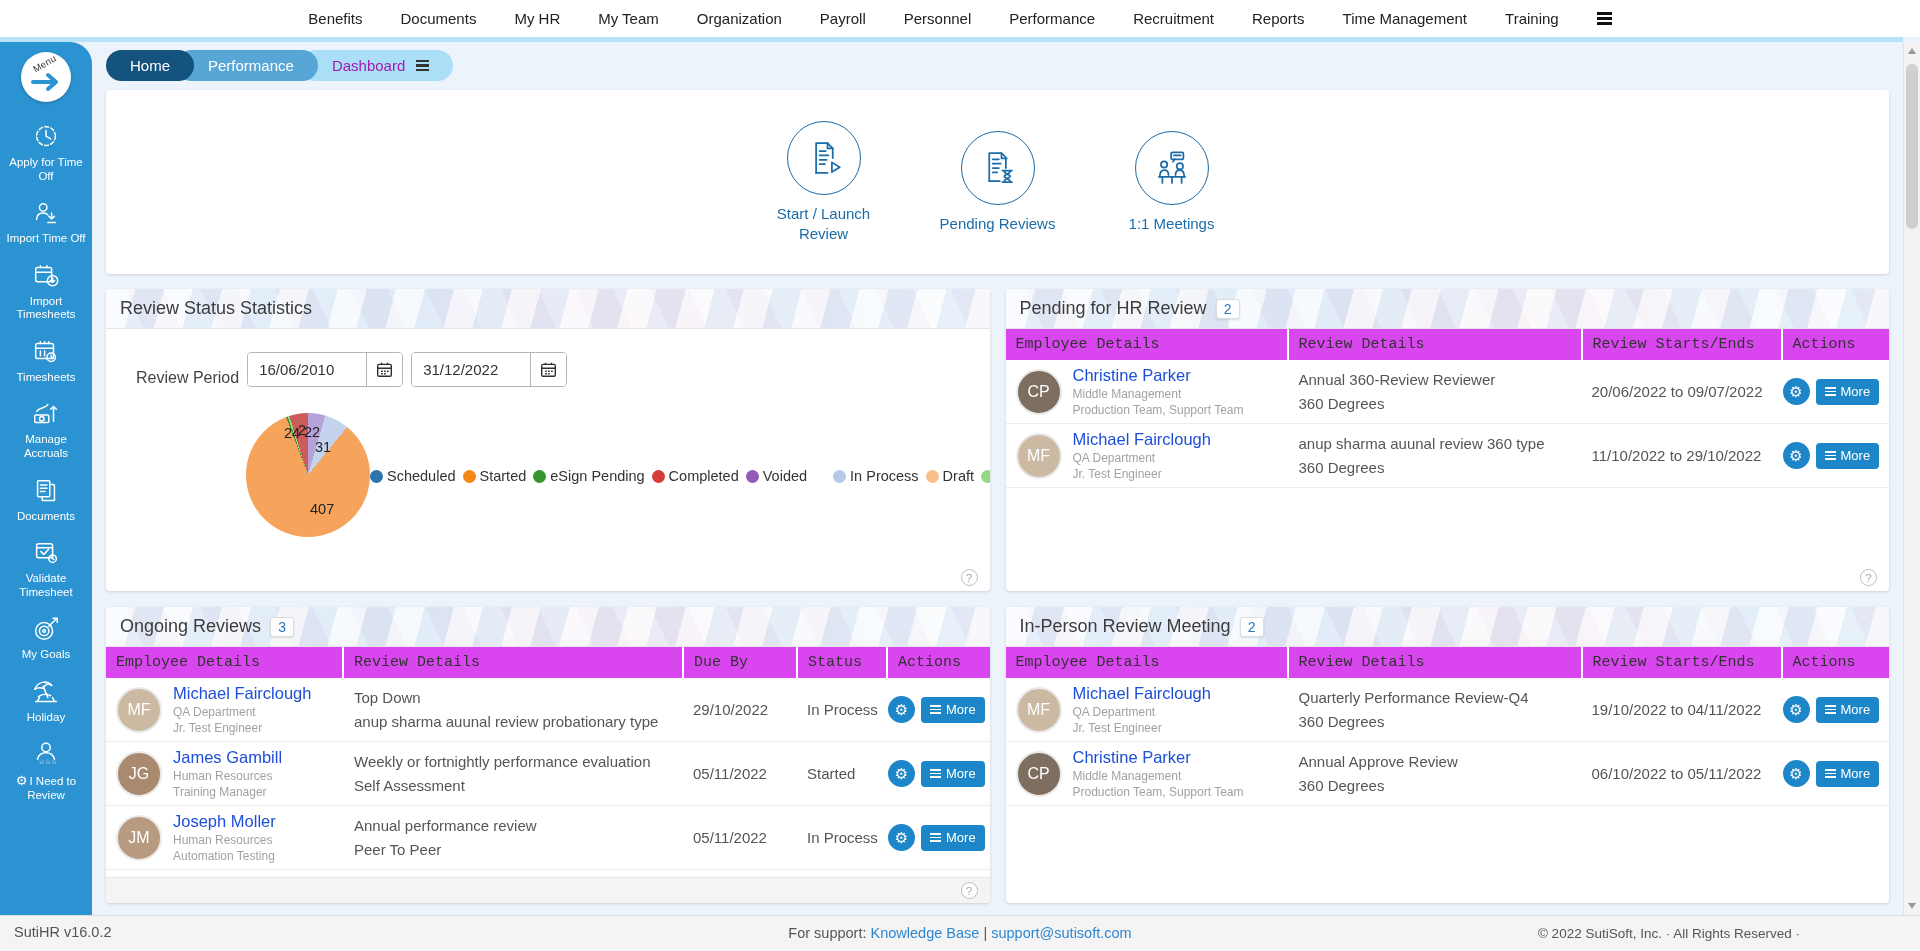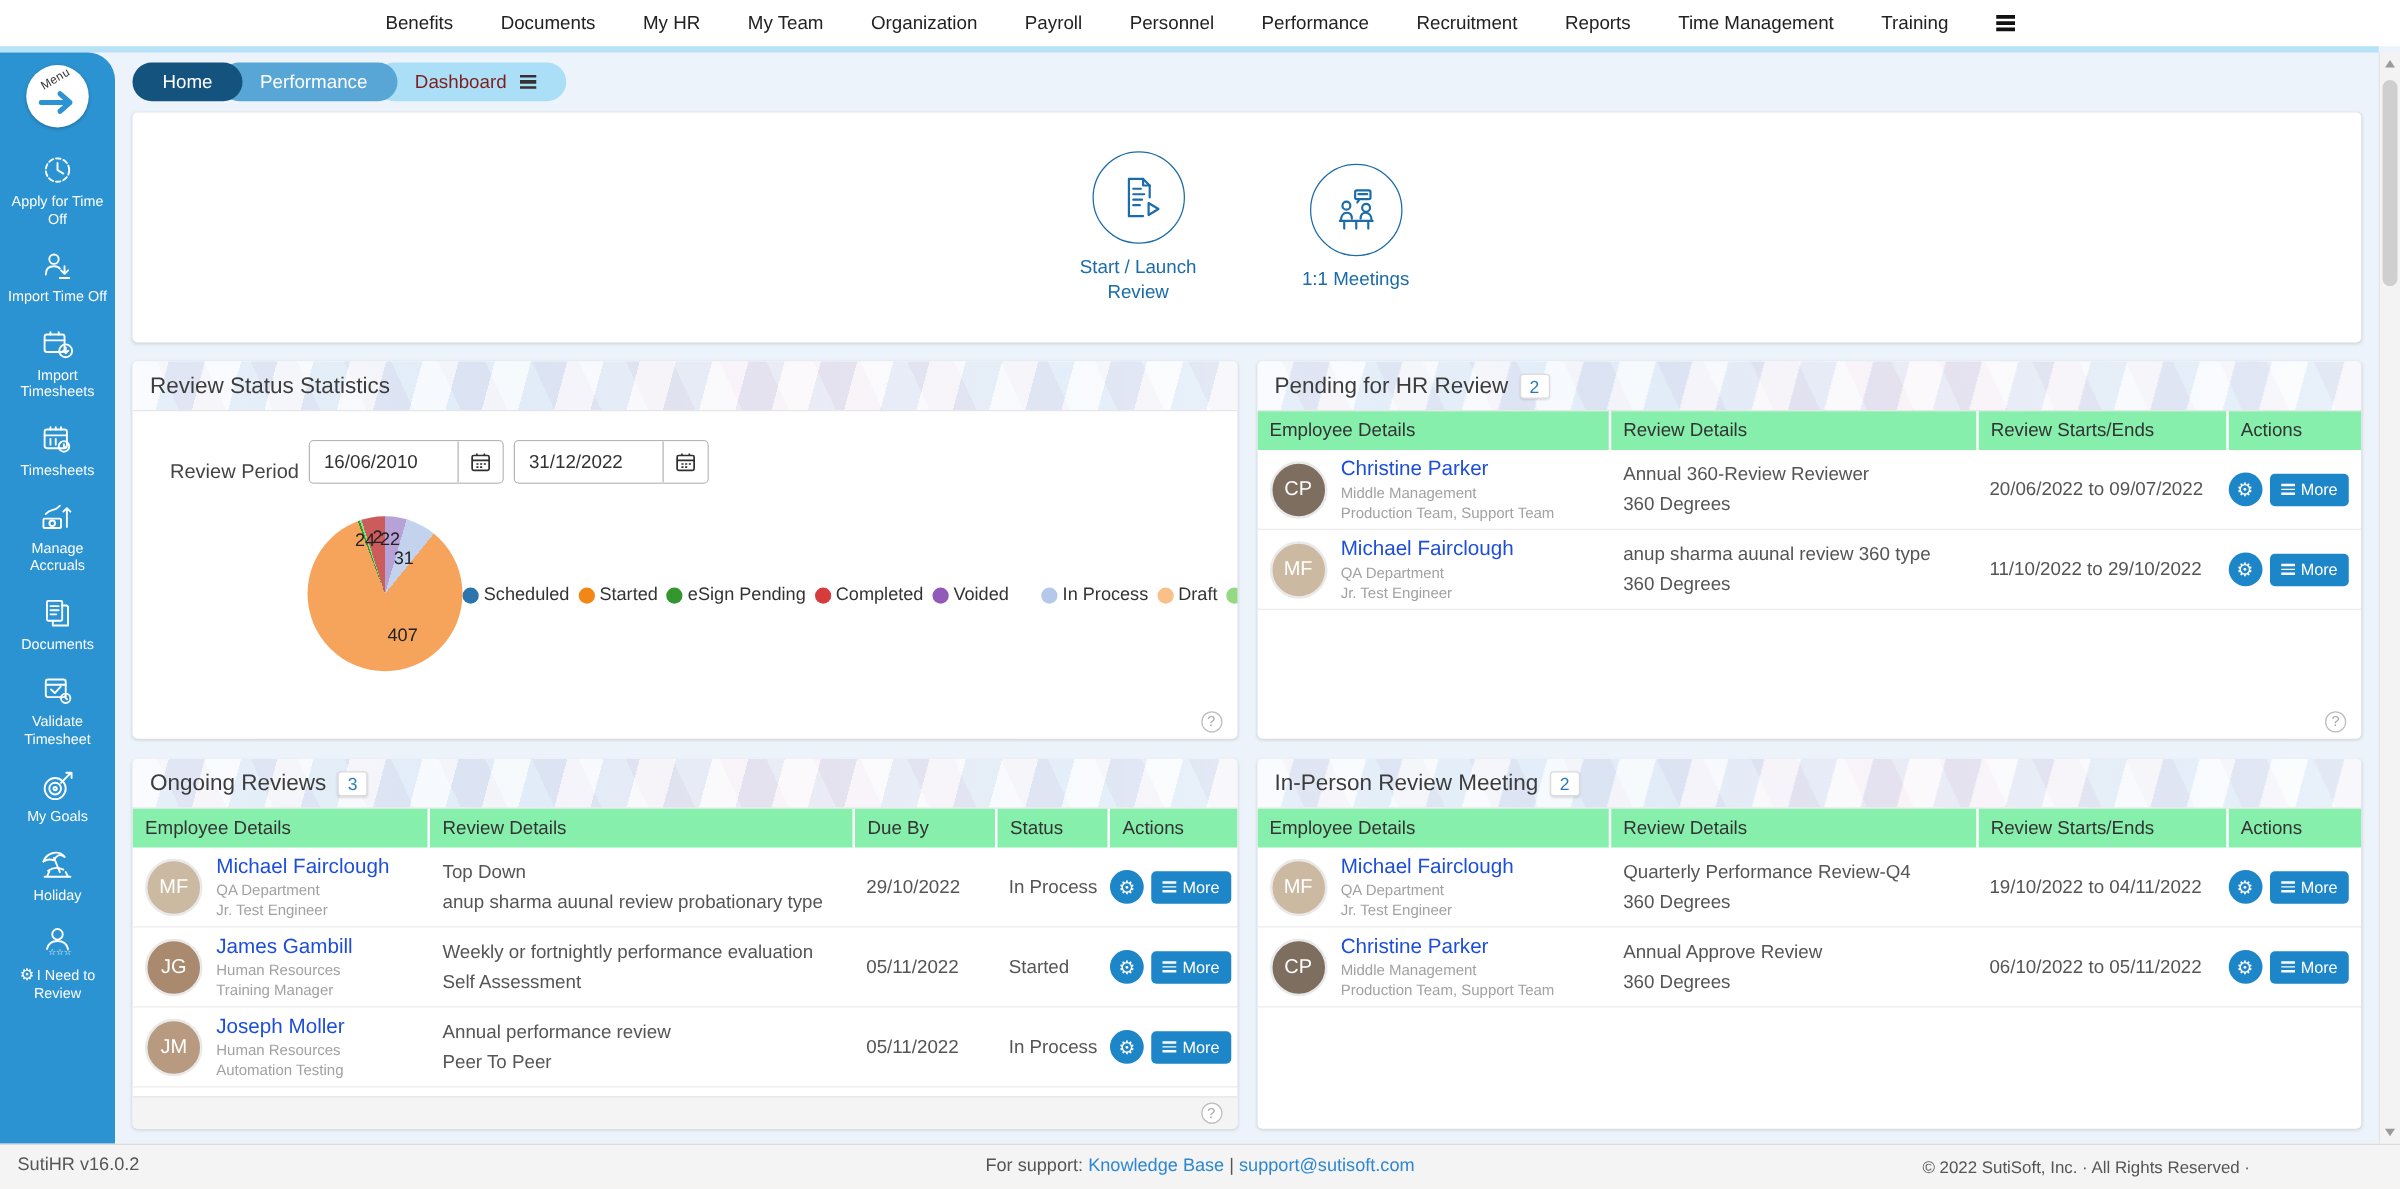--- a/index.html
+++ b/index.html
@@ -24,21 +24,21 @@
   .side-gear { font-family:"DejaVu Sans",sans-serif; font-size:13px; margin-right:2px; }
 
   
   .content { flex:1; padding:8px 14px 0 14px; position:relative; min-width:0; }
 
   
   .crumbs { display:flex; margin-bottom:9px; }
   .crumb { height:31px; border-radius:16px; display:flex; align-items:center; padding:0 24px; font-size:15px; cursor:pointer; }
   .crumb.home { background:#15537f; color:#fff; z-index:3; }
   .crumb.perf { background:#58a6d5; color:#fff; margin-left:-18px; padding-left:32px; z-index:2; }
-  .crumb.dash { background:#abdff7; color:#7f1d1d; margin-left:-18px; padding-left:32px; z-index:1; gap:11px; }
+  .crumb.dash { background:#abdff7; color:#a21caf; margin-left:-18px; padding-left:32px; z-index:1; gap:11px; }
   .cbars i { display:block; width:13px; height:2.2px; background:#333; margin:2.2px 0; }
 
   
   .qa-card { background:#fff; border-radius:4px; height:184px; box-shadow:0 1px 3px rgba(0,0,0,.14); display:flex; align-items:center; justify-content:center; gap:28px; margin-bottom:15px; }
   .qa-item { width:146px; text-align:center; color:#1b6ca8; font-size:15px; line-height:1.3; cursor:pointer; }
   .qa-circle { width:74px; height:74px; border:1px solid #1b6ca8; border-radius:50%; margin:0 auto 9px; display:flex; align-items:center; justify-content:center; }
 
   
   .grid { display:grid; grid-template-columns:1fr 1fr; gap:16px; }
   .panel { background:#fff; border-radius:4px; box-shadow:0 1px 3px rgba(0,0,0,.14); position:relative; overflow:hidden; }
@@ -61,21 +61,21 @@
   .pie-row { display:flex; padding:26px 19px 0 140px; }
   .pie-wrap { width:124px; height:124px; position:relative; flex:none; }
   #pie { width:124px; height:124px; border-radius:50%; }
   .pie-lab { position:absolute; font-size:14.5px; color:#222; }
   .legend { margin-left:auto; display:flex; gap:26px; padding-top:2px; }
   .leg-col { display:flex; flex-direction:row; gap:7px; }
   .leg-item { display:flex; align-items:center; gap:4px; font-size:14.5px; color:#333; white-space:nowrap; }
   .dot { width:13px; height:13px; border-radius:50%; flex:none; }
 
   
-  .thead { display:grid; grid-template-columns:var(--cols); background:#86efac; font-size:15px; color:#333; }
+  .thead { display:grid; grid-template-columns:var(--cols); background:#d946ef; font-size:15px; color:#333;font-family:Liberation Mono, monospace; }
   .thead > div { padding:7px 10px; border-right:2px solid #fff; white-space:nowrap; overflow:hidden; }
   .thead > div:last-child { border-right:none; }
   .trow { display:grid; grid-template-columns:var(--cols); border-bottom:1px solid #ececec; align-items:center; min-height:63px; }
   .emp { display:flex; align-items:center; gap:11px; padding:6px 4px 6px 10px; }
   .avatar { width:46px; height:46px; border-radius:50%; border:2px solid #e9e9e9; display:flex; align-items:center; justify-content:center; color:#fff; font-size:16px; flex:none; }
   .ename { font-size:16.5px; color:#1d4ed8; }
   .esub { font-size:12px; color:#a2a2a2; margin-top:2px; white-space:nowrap; }
   .rdet { font-size:15px; color:#555; line-height:1.55; padding:0 10px; }
   .dcell { font-size:15px; color:#555; padding:0 9px; white-space:nowrap; }
   .acts { display:flex; align-items:center; gap:6px; padding-right:6px; }
@@ -251,20 +251,32 @@
         <div class="qa-circle">
           <svg width="42" height="42" viewBox="0 0 48 48" fill="none" stroke="#1b6ca8" stroke-width="2" stroke-linecap="round" stroke-linejoin="round">
             <path d="M15 41V7h13l6 6v11"></path>
               <path d="M28 7v6h6"></path>
               <path d="M15 41h13"></path>
               <path d="M19 16h7M19 21h10M19 26h8M19 31h6"></path>
               <path d="M33 29l9 5.5-9 5.5z"></path>
           </svg>
         </div>
         <span>Start / Launch Review</span>
+      </div>
+      <div class="qa-item">
+        <div class="qa-circle">
+          <svg width="42" height="42" viewBox="0 0 48 48" fill="none" stroke="#1b6ca8" stroke-width="2" stroke-linecap="round" stroke-linejoin="round">
+            <path d="M14 39V7h14l5 5v12"></path>
+              <path d="M28 7v6h6"></path>
+              <path d="M14 39h12"></path>
+              <path d="M18 14h7M18 19h9M18 24h7M18 29h5"></path>
+              <path d="M29 27h11M29 40h11M31 27c0 4 7 4.5 7 6.5S31 36 31 40M38 27c0 4-7 4.5-7 6.5s7 2.5 7 6.5"></path>
+          </svg>
+        </div>
+        <span>Pending Reviews</span>
       </div>
       <div class="qa-item">
         <div class="qa-circle">
           <svg width="42" height="42" viewBox="0 0 48 48" fill="none" stroke="#1b6ca8" stroke-width="2" stroke-linecap="round" stroke-linejoin="round">
             <rect x="23" y="6" width="14" height="8" rx="1.5"></rect>
               <path d="M26 9.5h8M27 14l-2 3"></path>
               <circle cx="15" cy="20" r="3.6"></circle>
               <circle cx="33" cy="22" r="3.6"></circle>
               <path d="M10 34c0-5 2.5-7.5 5.5-7.5S20 29 20 32M38 34c0-5-2.5-7.5-5.5-7.5S28 29 28 32"></path>
               <path d="M9 34h30M13 34v7M35 34v7M24 34v7"></path>

